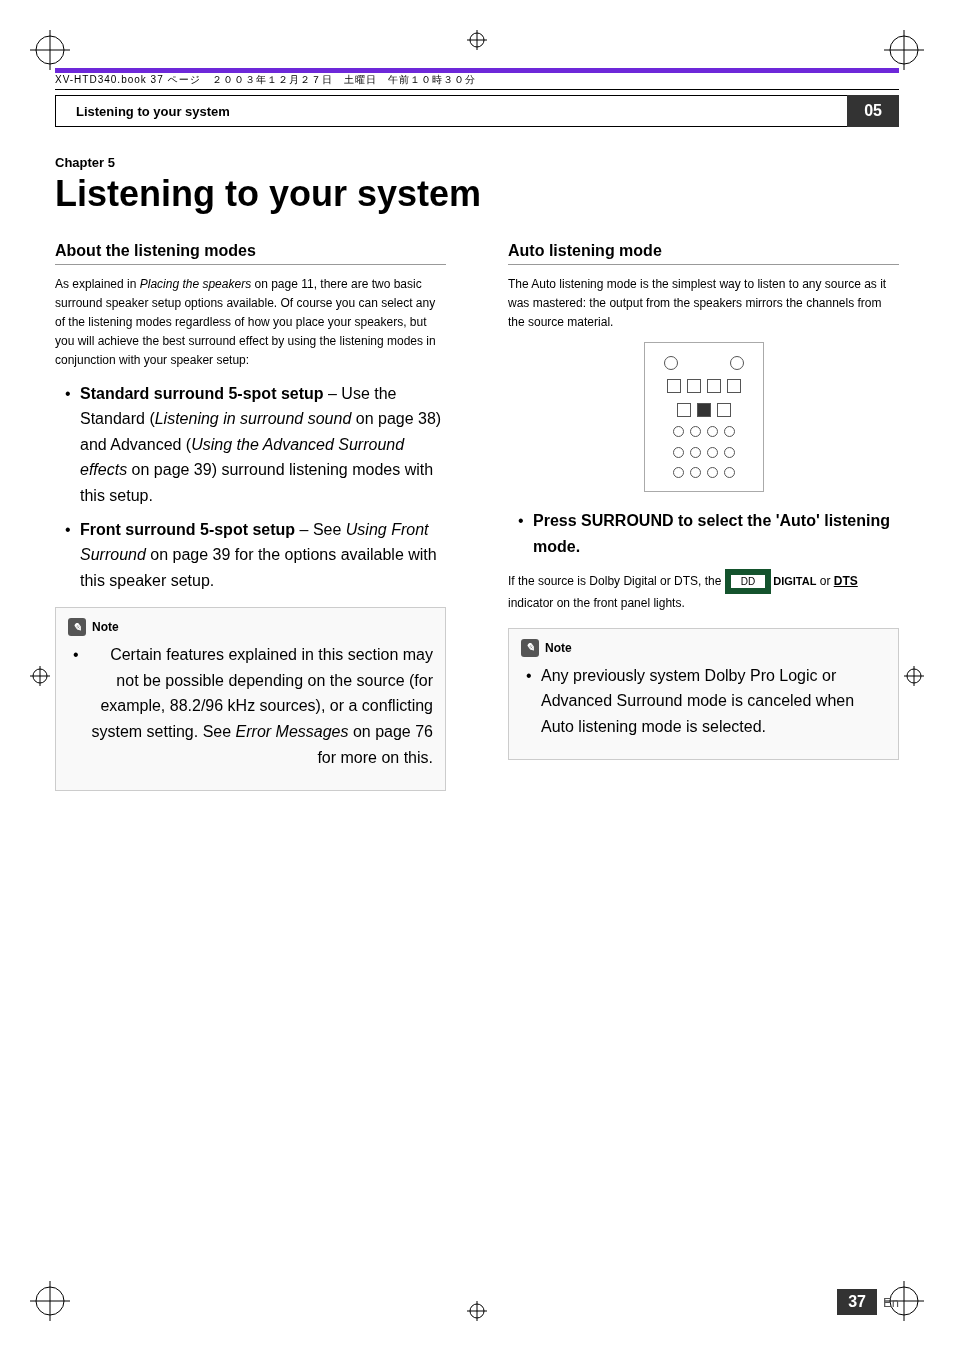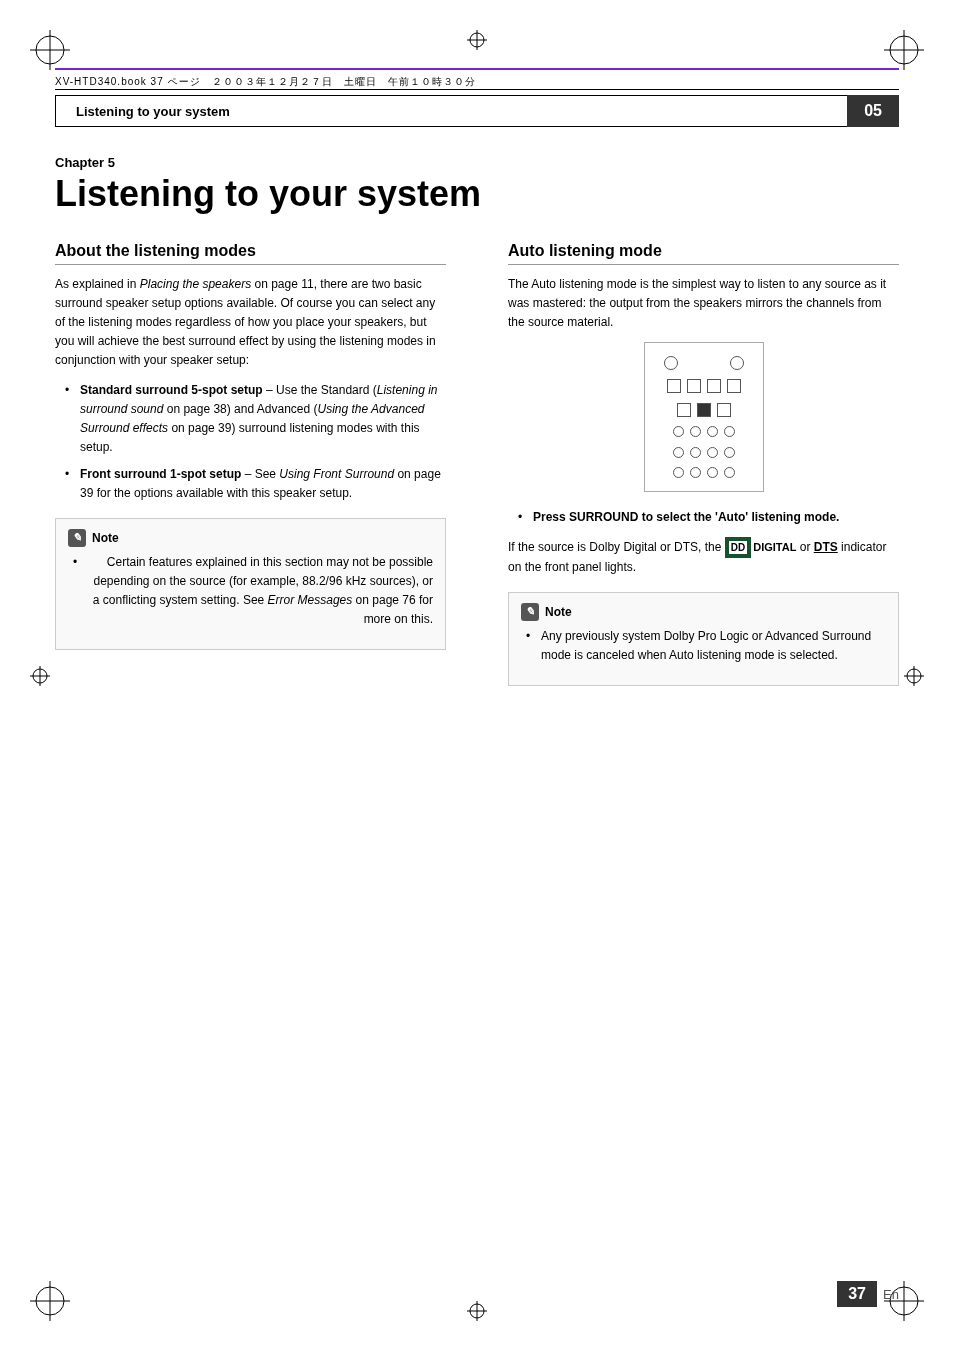--- a/index.html
+++ b/index.html
@@ -39,22 +39,22 @@
     .corner-br { bottom: 30px; right: 30px; }
 
     
     .header-bar {
       position: absolute;
       top: 68px;
       left: 55px;
       right: 55px;
       height: 22px;
       display: flex;
-      align-items: flex-end;
-      border-top: 2px solid #6d28d9;
+      align-items: flex-start;
+      border-top: 5px solid #6d28d9;
       border-bottom: 1px solid #000;
     }
 
     .header-japanese {
       font-size: 10px;
       color: #000;
       letter-spacing: 1px;
     }
 
     
@@ -152,21 +152,21 @@
       font-style: italic;
       text-align: right;
     }
 
     .bullet-list {
       list-style: none;
       margin: 10px 0 10px 10px;
     }
 
     .bullet-list li {
-      font-size: 12px;
+      font-size: 16px;
       line-height: 1.6;
       margin-bottom: 8px;
       padding-left: 15px;
       position: relative;
     }
 
     .bullet-list li::before {
       content: "•";
       position: absolute;
       left: 0;
@@ -253,21 +253,21 @@
       background: #fff;
     }
 
     .speaker-rect.filled {
       background: #333;
     }
 
     
     .page-footer {
       position: absolute;
-      bottom: 44px;
+      bottom: 36px;
       right: 55px;
       display: flex;
       align-items: center;
       gap: 6px;
     }
 
     .page-number-box {
       background: #333;
       color: #fff;
       font-size: 16px;
@@ -302,24 +302,24 @@
 
     .digital-indicator {
       display: inline-flex;
       align-items: center;
       gap: 2px;
       font-size: 11px;
     }
 
     .dd-icon {
       display: inline-block;
-      border: 4px solid #14532d;
-      padding: 0 2px;
+      border: 6px solid #14532d;
+      padding: 0 10px;
       font-size: 10px;
-      font-weight: bold;
+      font-weight: normal;
       line-height: 1.3;
     }
 
     .dts-bold {
       font-weight: bold;
       text-decoration: underline;
     }
   </style>
 </head>
 <body>
@@ -411,21 +411,21 @@
 
         <p class="body-text">
           As explained in <em>Placing the speakers</em> on page 11, there are two basic surround speaker setup options available. Of course you can select any of the listening modes regardless of how you place your speakers, but you will achieve the best surround effect by using the listening modes in conjunction with your speaker setup:
         </p>
 
         <ul class="bullet-list">
           <li>
             <strong>Standard surround 5-spot setup</strong> – Use the Standard (<em>Listening in surround sound</em> on page 38) and Advanced (<em>Using the Advanced Surround effects</em> on page 39) surround listening modes with this setup.
           </li>
           <li>
-            <strong>Front surround 1-spot setup</strong> – See <em>Using Front Surround</em> on page 39 for the options available with this speaker setup.
+            <strong>Front surround 5-spot setup</strong> – See <em>Using Front Surround</em> on page 39 for the options available with this speaker setup.
           </li>
         </ul>
 
 
         <div class="note-box">
           <div class="note-header">
             <div class="note-icon">✎</div>
             <span>Note</span>
           </div>
           <ul class="bullet-list" style="margin-top:0; margin-left:5px;text-align:right;">

